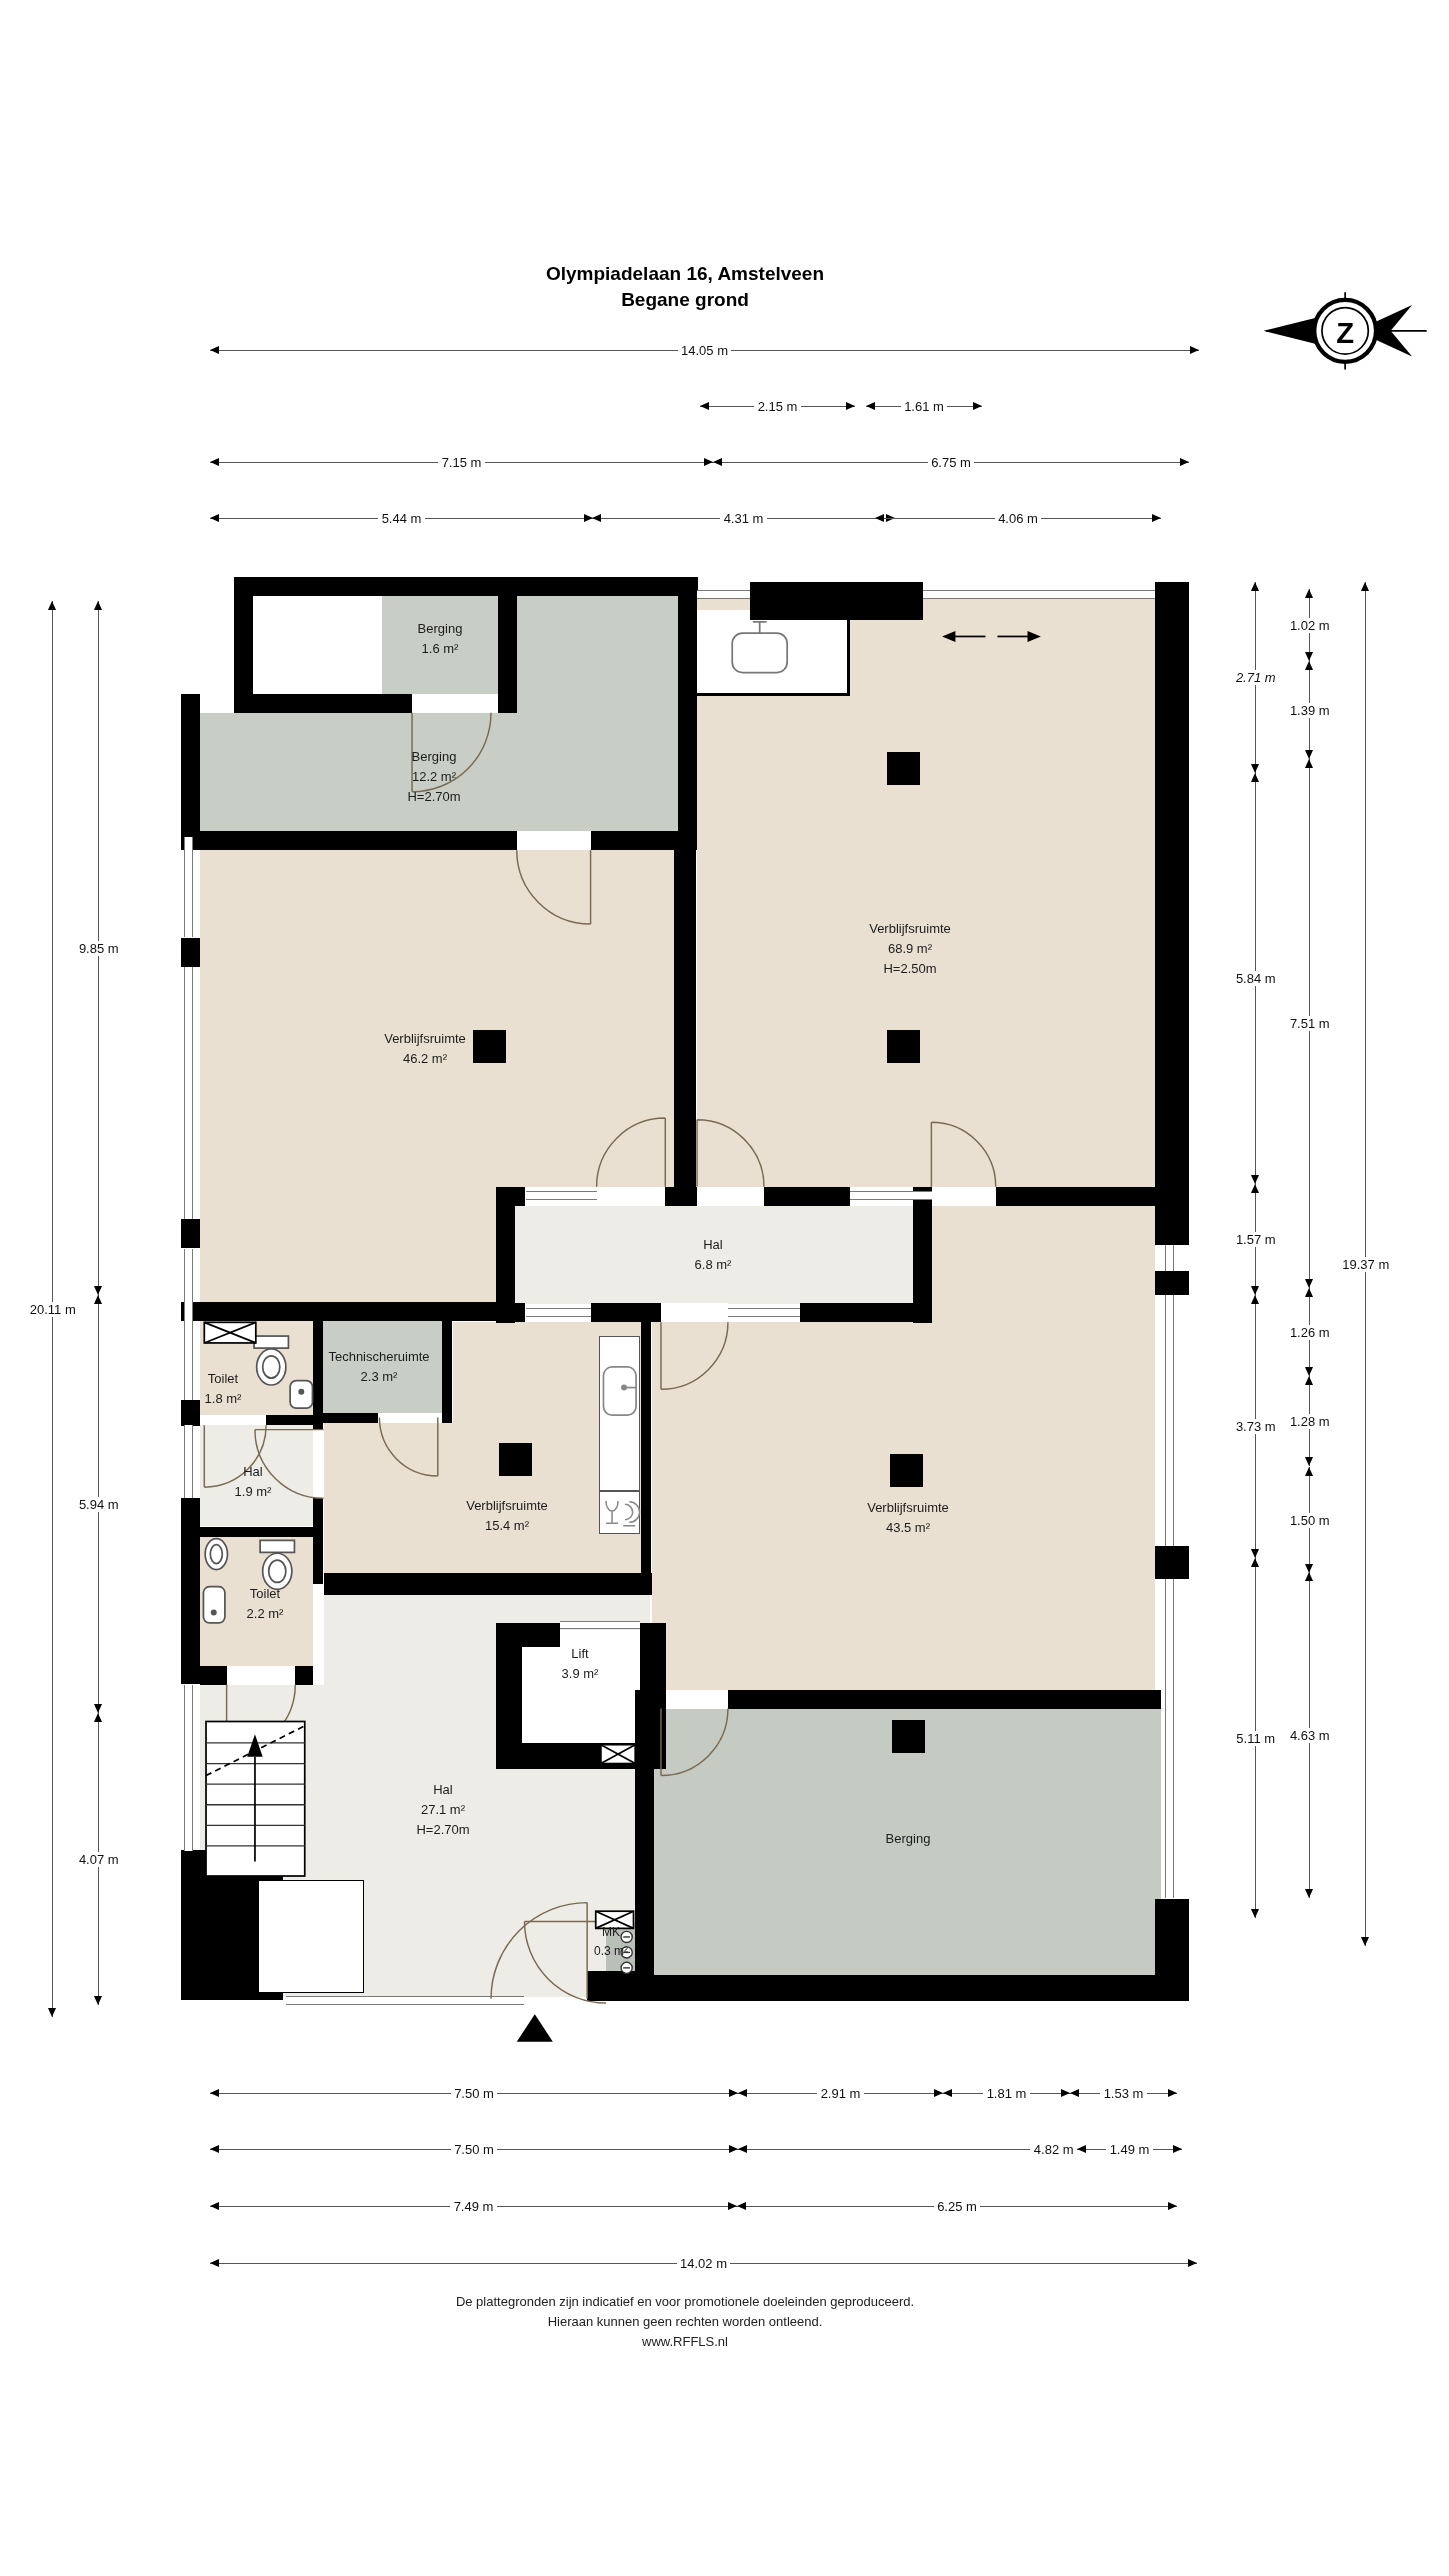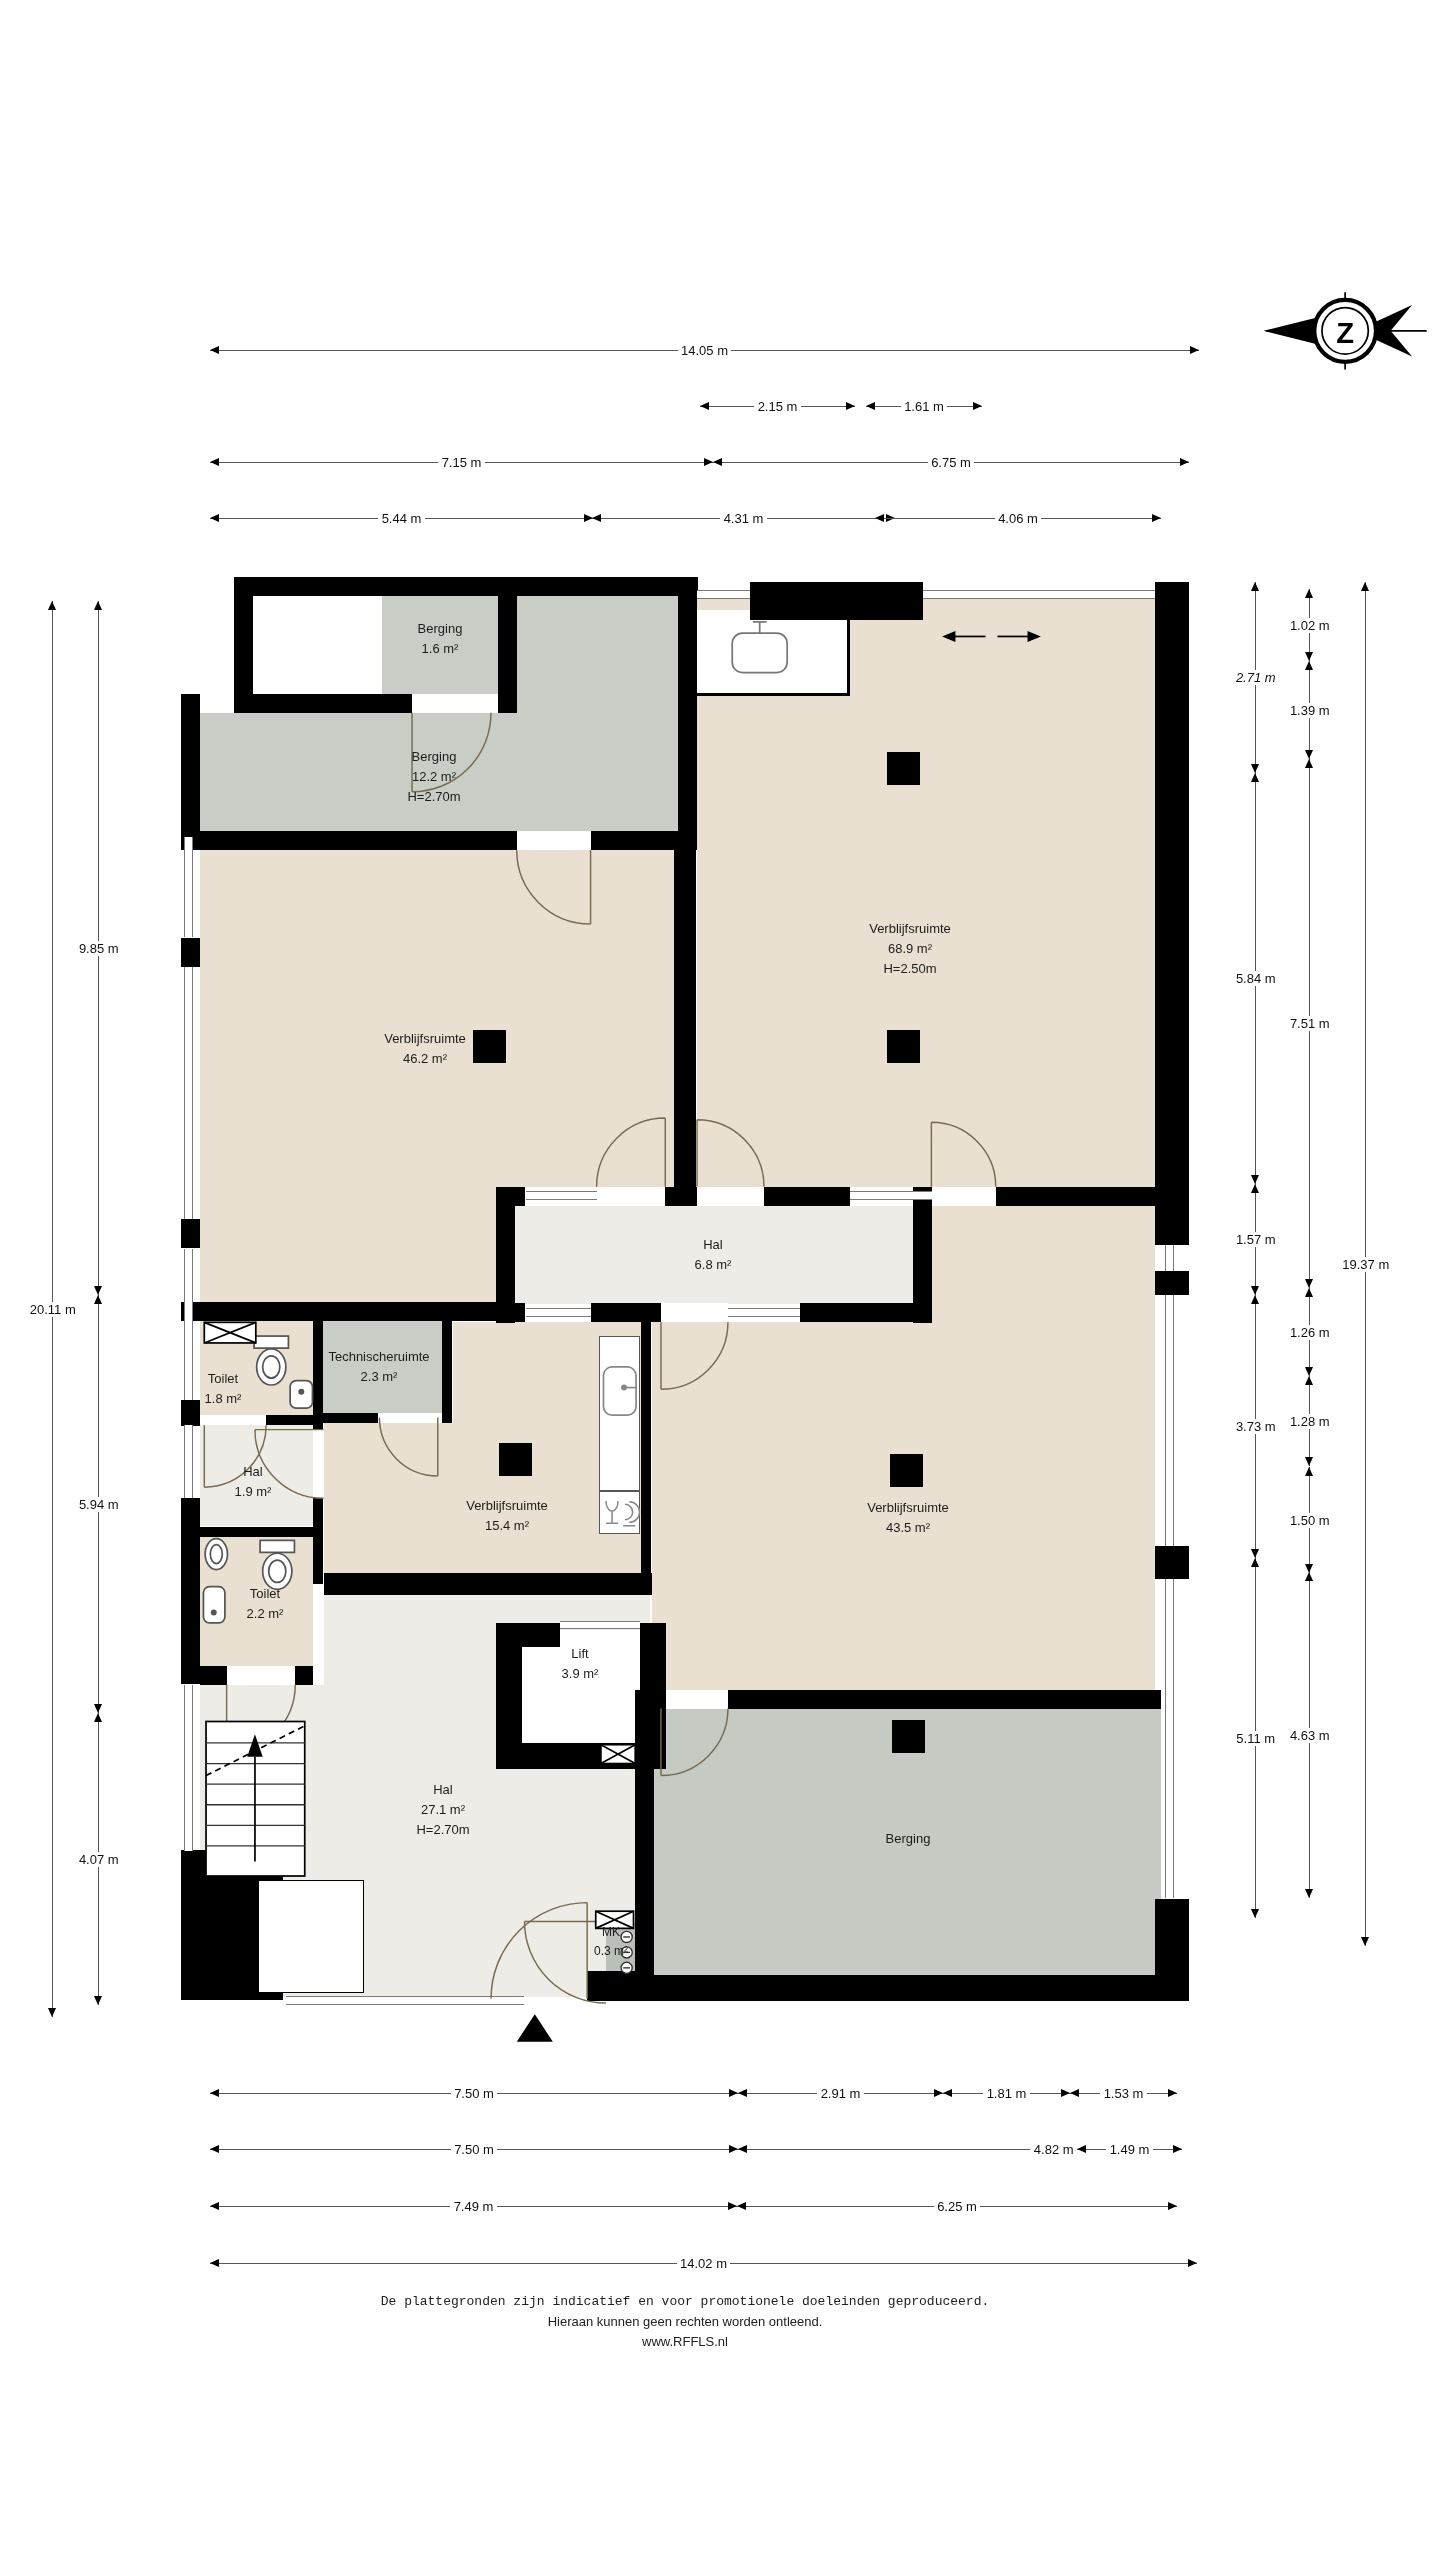--- a/index.html
+++ b/index.html
@@ -23,20 +23,24 @@
   .dimv::before{content:"";position:absolute;top:0;left:50%;margin-left:-4.3px;border-left:4.3px solid transparent;border-right:4.3px solid transparent;border-bottom:9.4px solid #000;}
   .dimv::after{content:"";position:absolute;bottom:0;left:50%;margin-left:-4.3px;border-left:4.3px solid transparent;border-right:4.3px solid transparent;border-top:9.4px solid #000;}
   .dimh .lbl,.dimv .lbl{background:#fff;padding:0 3.4px;font-size:13px;color:#111;white-space:nowrap;z-index:2;}
   svg.overlay{position:absolute;left:0;top:0;z-index:20;pointer-events:none;}
 </style>
 </head>
 <body>
 
 <div id="canvas">
 
+  <div class="title">
+    <div>Olympiadelaan 16, Amstelveen</div>
+    <div>Begane grond</div>
+  </div>
 
   <div class="fill" style="left:252px;top:596px;width:130px;height:98px;background:#fff;"></div>
   <div class="fill" style="left:382px;top:596px;width:116px;height:98px;background:#C8CEC6;"></div>
   <div class="fill" style="left:517px;top:596px;width:180px;height:235px;background:#C8CEC6;"></div>
   <div class="fill" style="left:200px;top:713px;width:497px;height:118px;background:#C8CEC6;"></div>
   <div class="fill" style="left:697px;top:596px;width:458px;height:591px;background:#EAE0D2;"></div>
   <div class="fill" style="left:697px;top:610px;width:153px;height:86px;background:#fff;border-right:3.4px solid #000;border-bottom:3.4px solid #000;box-sizing:border-box;"></div>
   <div class="fill" style="left:200px;top:850px;width:478px;height:337px;background:#EAE0D2;"></div>
   <div class="fill" style="left:200px;top:1187px;width:296px;height:115px;background:#EAE0D2;"></div>
   <div class="fill" style="left:515px;top:1206px;width:398px;height:98px;background:#EDECE6;"></div>
@@ -425,18 +429,18 @@
   <div class="dimv" style="left:1302px;top:1467px;height:106px;">
       <span class="lbl">1.50 m</span>
     </div>
   <div class="dimv" style="left:1302px;top:1572px;height:326px;">
       <span class="lbl">4.63 m</span>
     </div>
   <div class="dimv" style="left:1358px;top:582px;height:1364px;">
       <span class="lbl">19.37 m</span>
     </div>
 
-  <div class="footer" style="top:2294px;font-family:Liberation Mono, monospace;">De plattegronden zijn indicatief en voor promotionele doeleinden geproduceerd.</div>
+  <div class="footer" style="top:2294px;">De plattegronden zijn indicatief en voor promotionele doeleinden geproduceerd.</div>
   <div class="footer" style="top:2314px;">Hieraan kunnen geen rechten worden ontleend.</div>
   <div class="footer" style="top:2334px;">www.RFFLS.nl</div>
 
 </div>
 
 
 </body></html>

